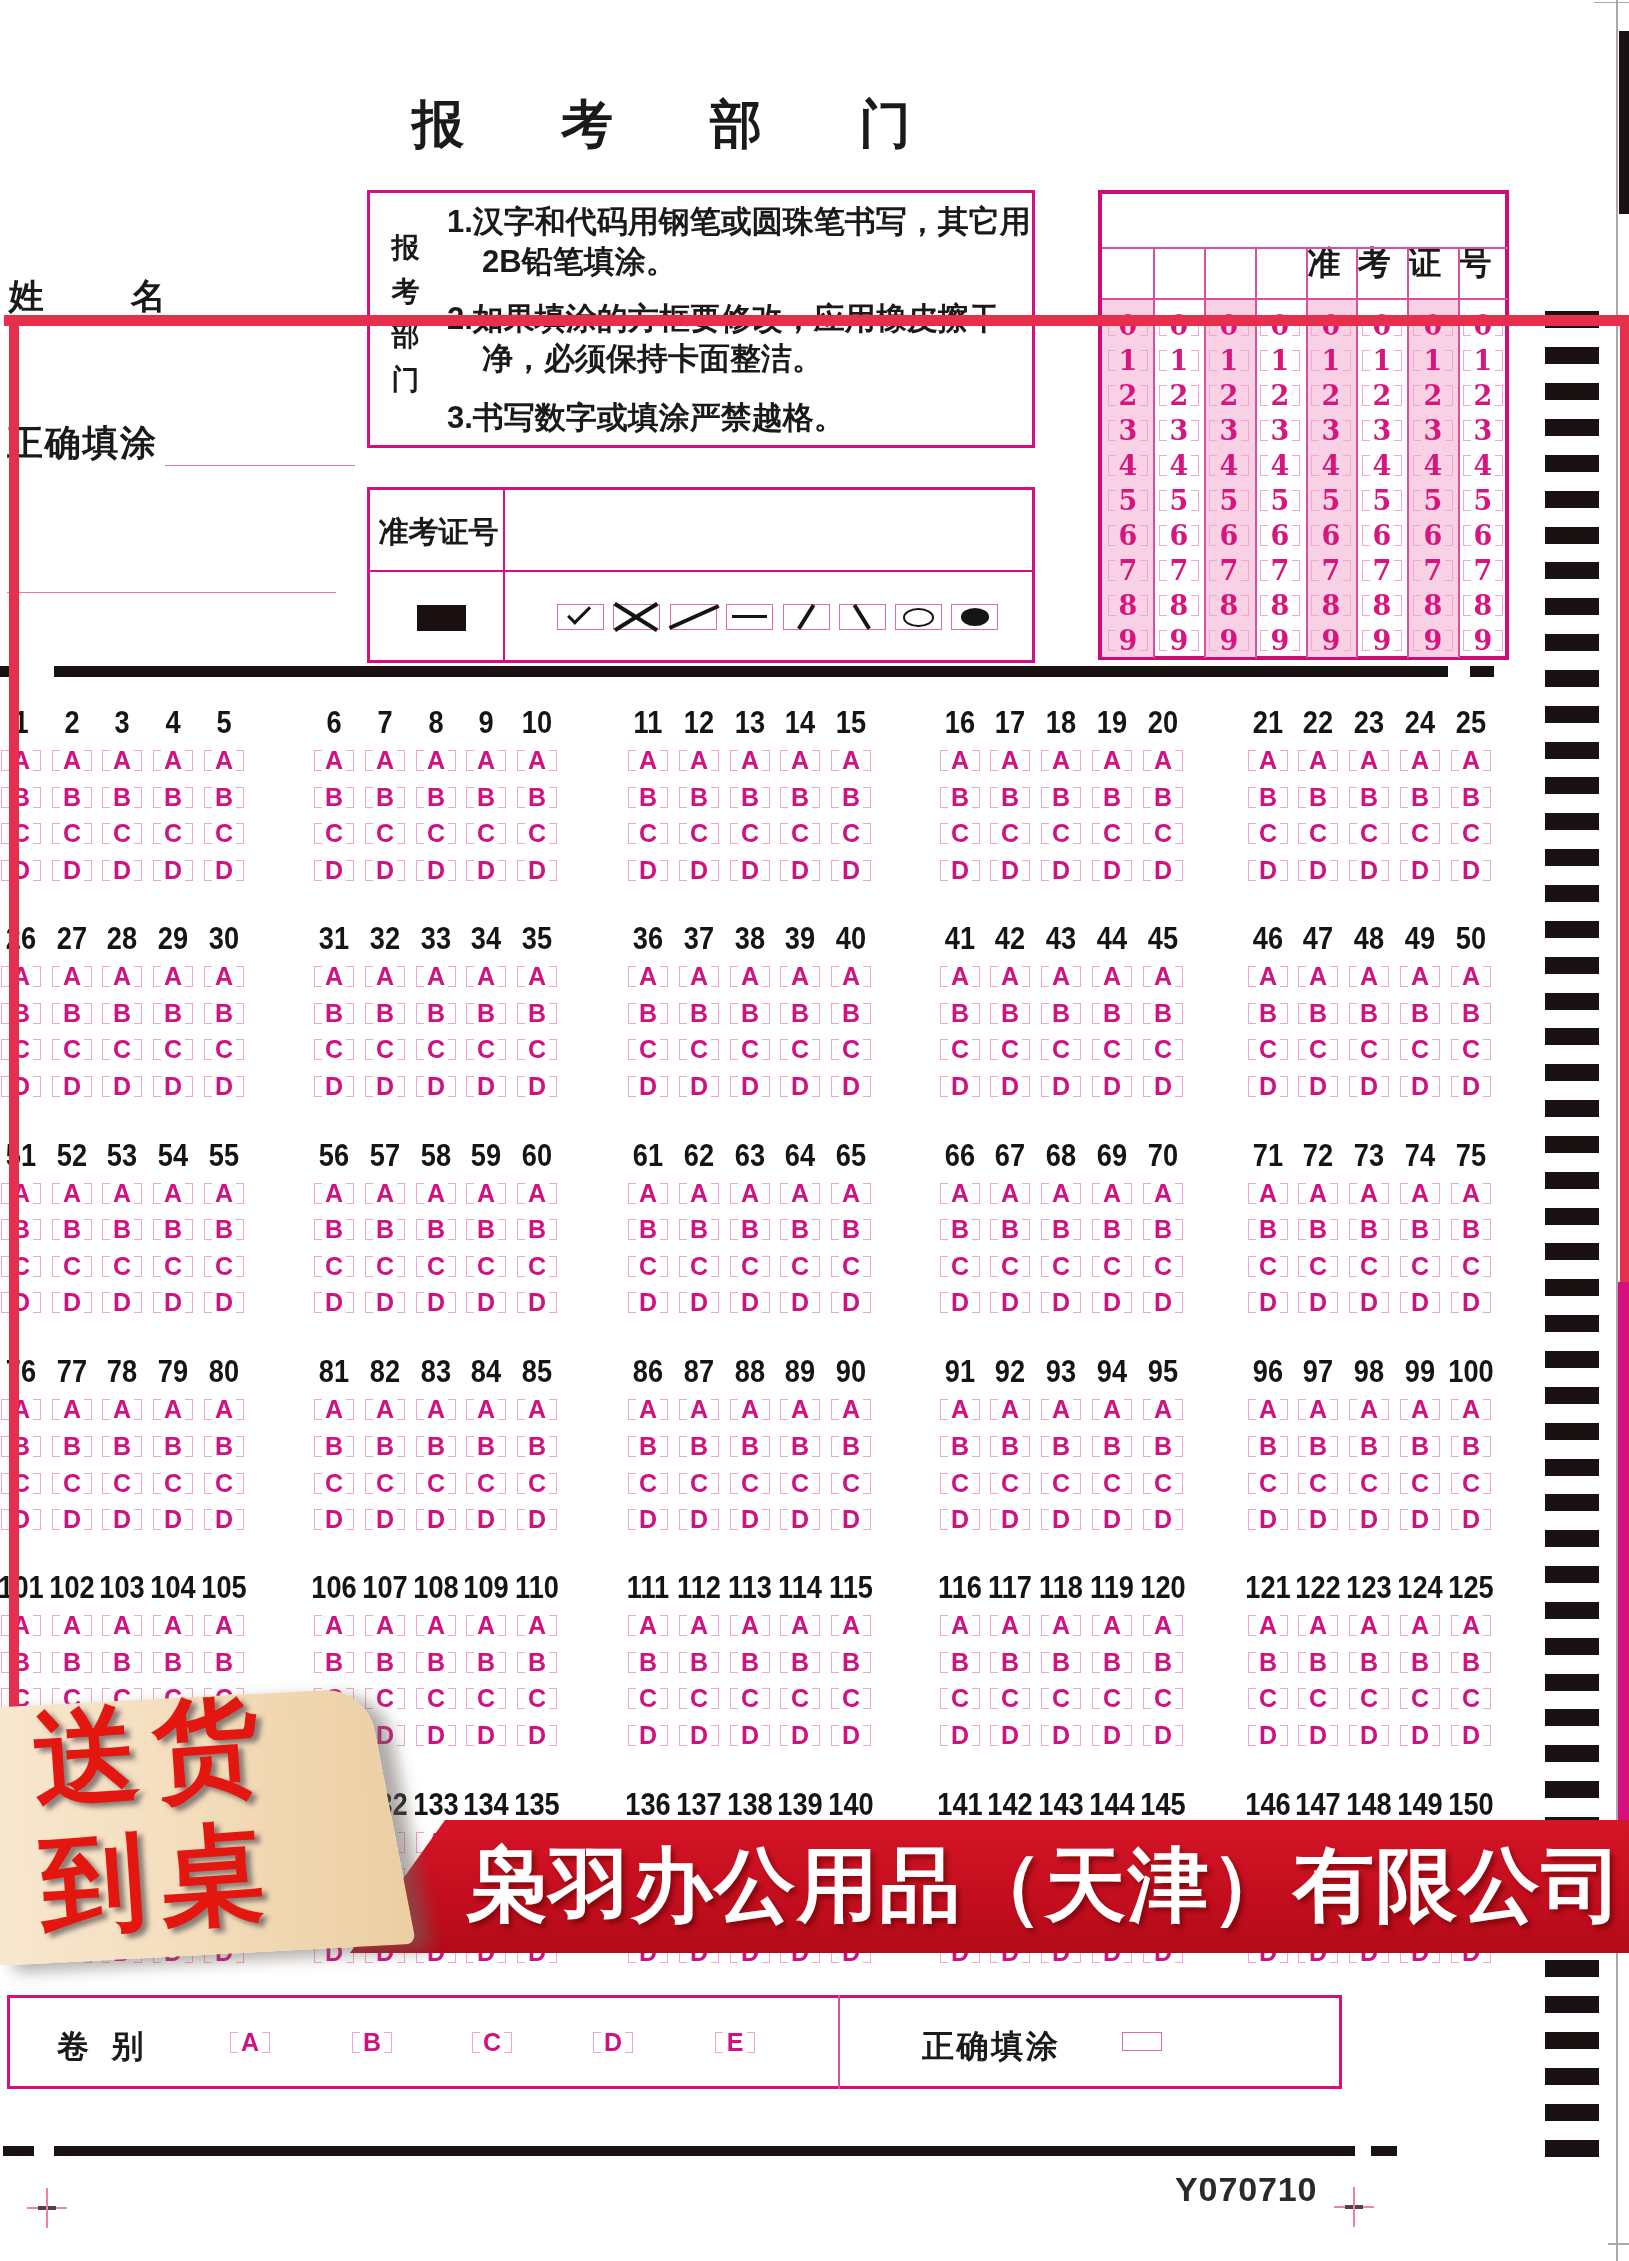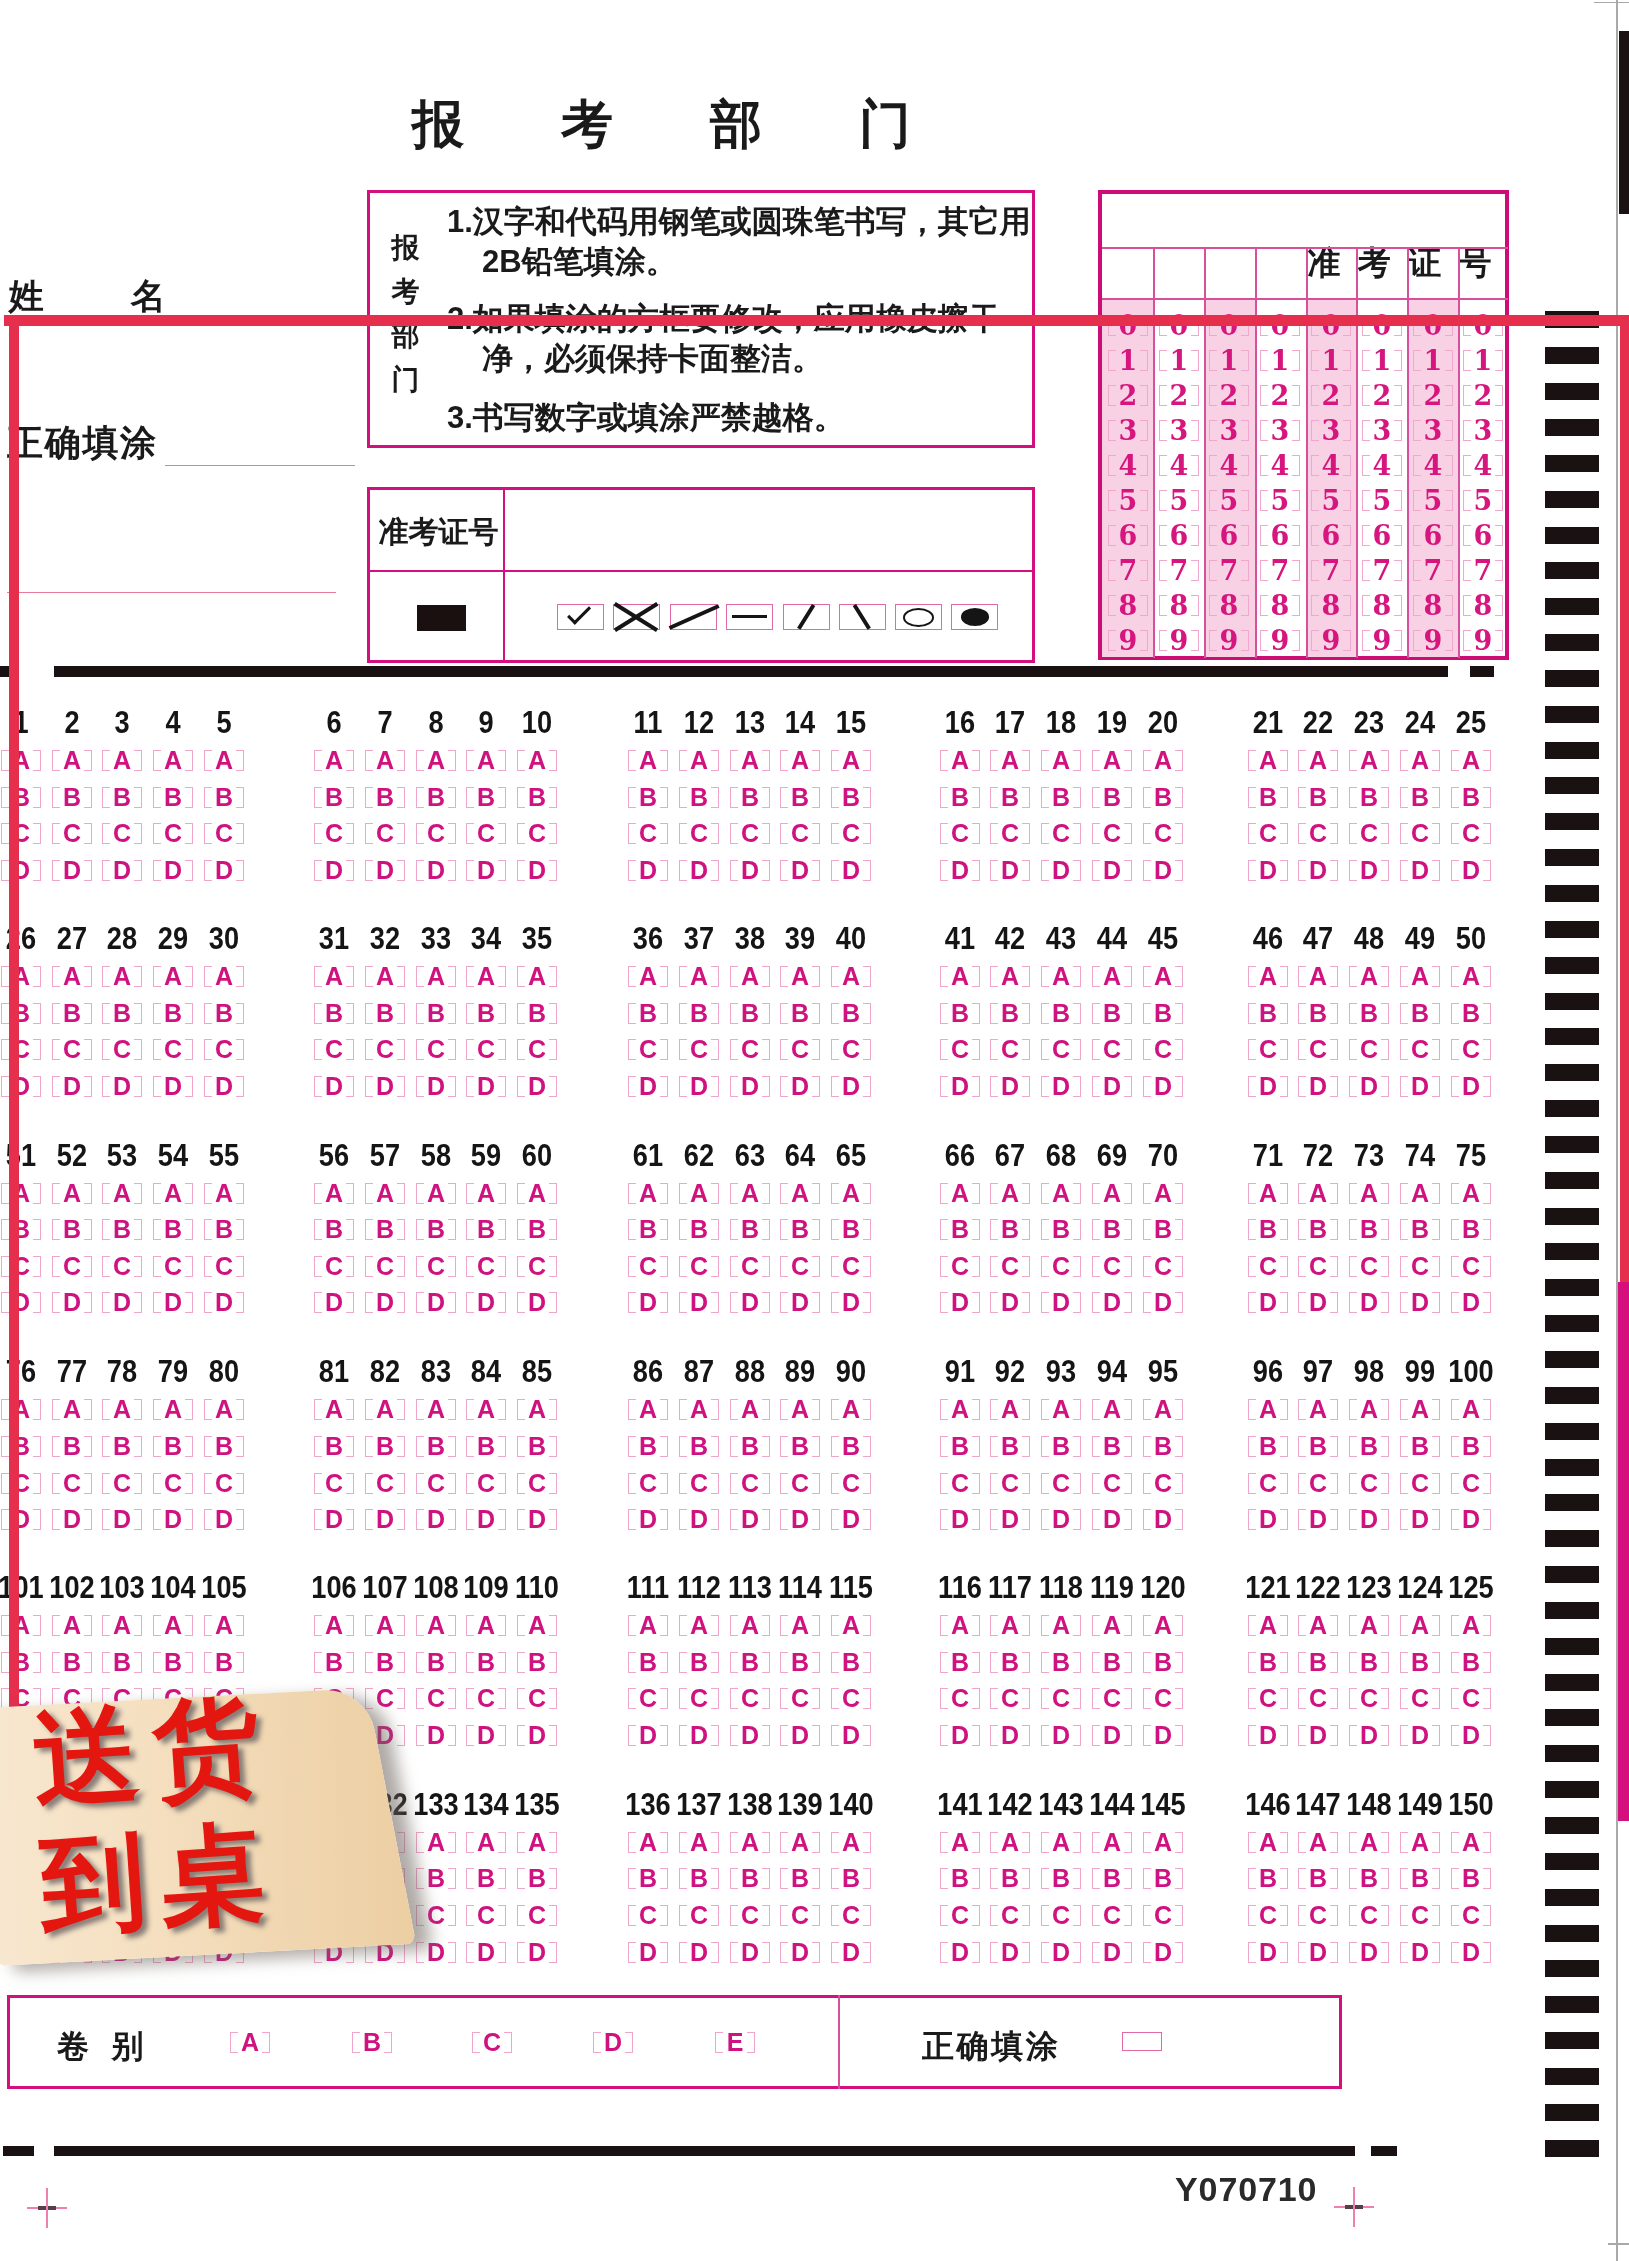--- a/index.html
+++ b/index.html
@@ -3792,20 +3792,23 @@
   <div class="abs red" style="left:1620px;top:315px;width:9.6px;height:967px;z-index:5;"></div>
   <div class="abs mag" style="left:1618px;top:1282px;width:11.3px;height:539px;z-index:5;"></div>
 
   <div class="abs hairline" style="left:1616px;top:0;width:1.7px;height:2261px;"></div>
   <div class="abs hairline" style="left:1594px;top:1.7px;width:36px;height:1.7px;"></div>
   <div class="abs hairline" style="left:1608px;top:2243px;width:22px;height:1.7px;"></div>
 
   <div class="abs sticker"></div>
   <div class="abs sticker-line sl1">送货</div>
   <div class="abs sticker-line sl2">到桌</div>
+  <div class="abs banner">
+    <span class="banner-text">枭羽办公用品（天津）有限公司</span>
+  </div>
 
   <div class="abs foot-box"></div>
   <div class="abs foot-div"></div>
   <div class="abs foot-label" style="left:57px;top:2025px;letter-spacing:22.6px;">卷别</div>
   <div id="paper-options">
       <div class="bub" style="left:250px;top:2042px;">
         <i class="bk bl"></i>
         <b>A</b>
         <i class="bk br"></i>
       </div>

